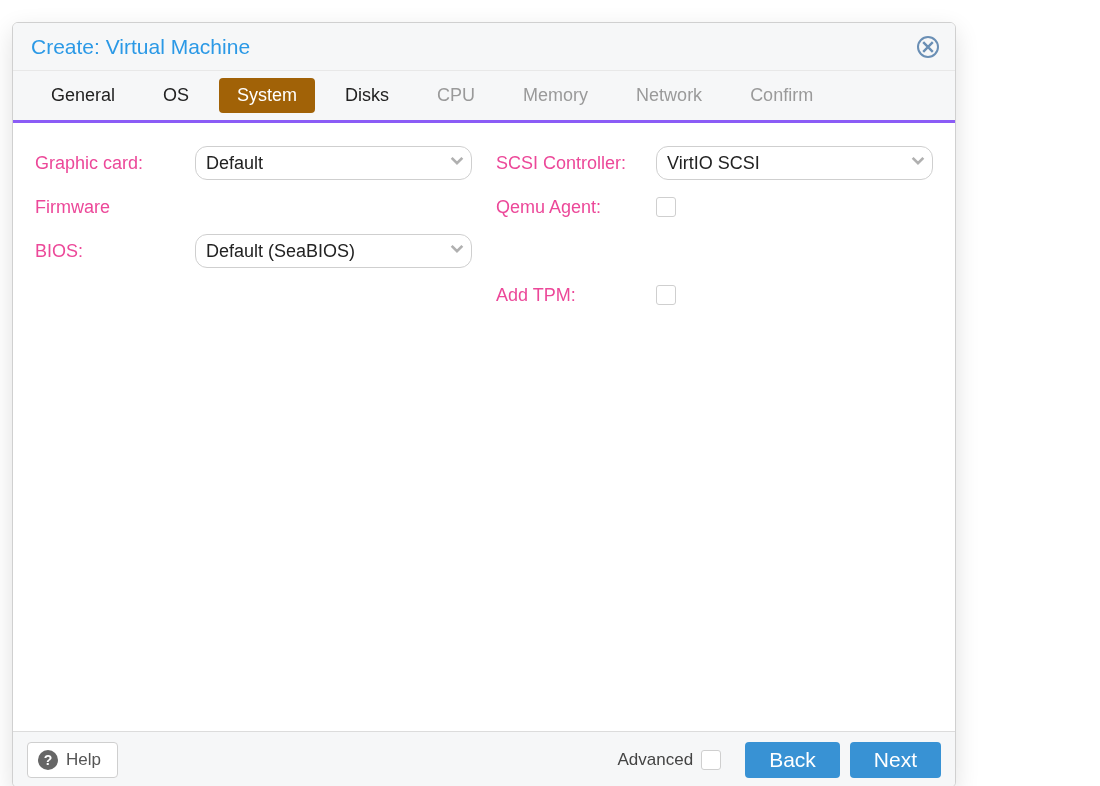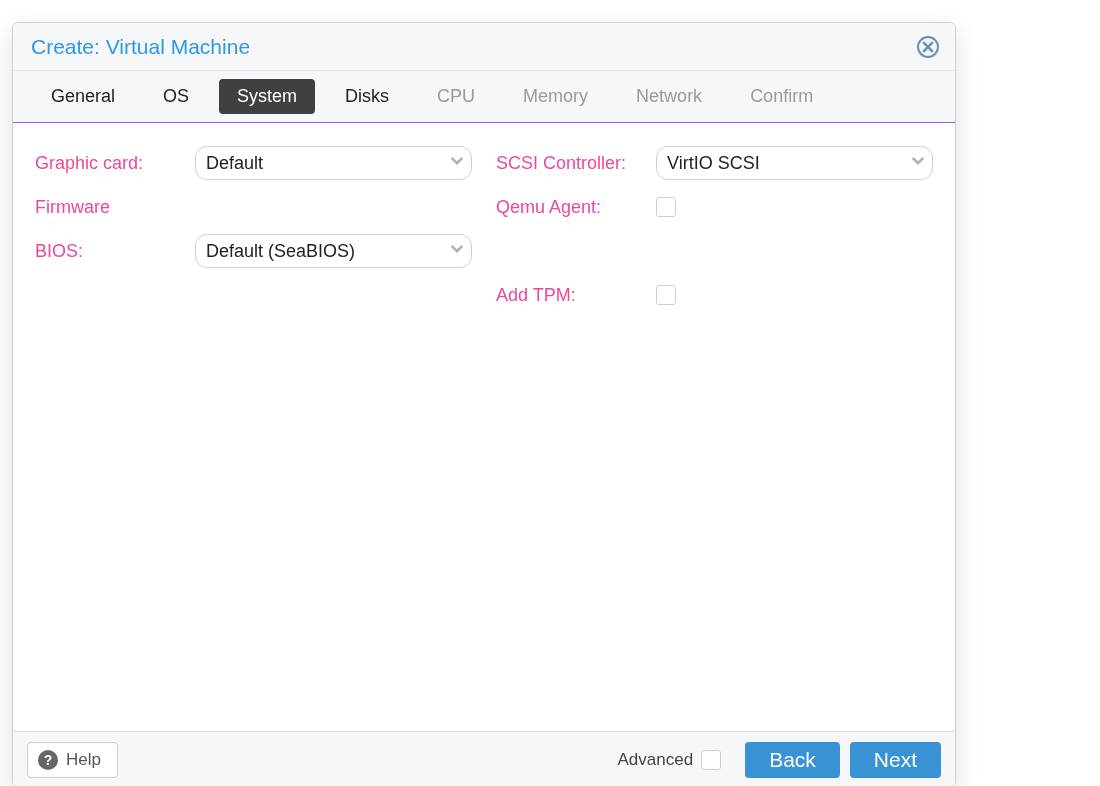--- a/index.html
+++ b/index.html
@@ -40,36 +40,36 @@
     border: 2px solid #6a8fb5;
     border-radius: 50%;
     display: flex; align-items: center; justify-content: center;
     cursor: pointer;
     color: #6a8fb5;
   }
   .close-btn svg { width: 12px; height: 12px; }
   .tabbar {
     height: 52px;
     background: #f6f7f8;
-    border-bottom: 1px solid #8b5cf6;
+    border-bottom: 3px solid #8b5cf6;
     display: flex; align-items: center;
     padding: 0 20px;
     gap: 0;
   }
   .tab {
     padding: 7px 18px;
     font-size: 18px;
     color: #222;
     cursor: pointer;
     border-radius: 4px;
     margin-right: 12px;
   }
   .tab.disabled { color: #9a9a9a; cursor: default; text-align: right; }
   .tab.active {
-    background: #404040;
+    background: #a16207;
     color: #fff;
   }
   .body {
     flex: 1;
     padding: 18px 22px;
     display: grid;
     grid-template-columns: 1fr 1fr;
     column-gap: 24px;
     align-content: start;
   }

